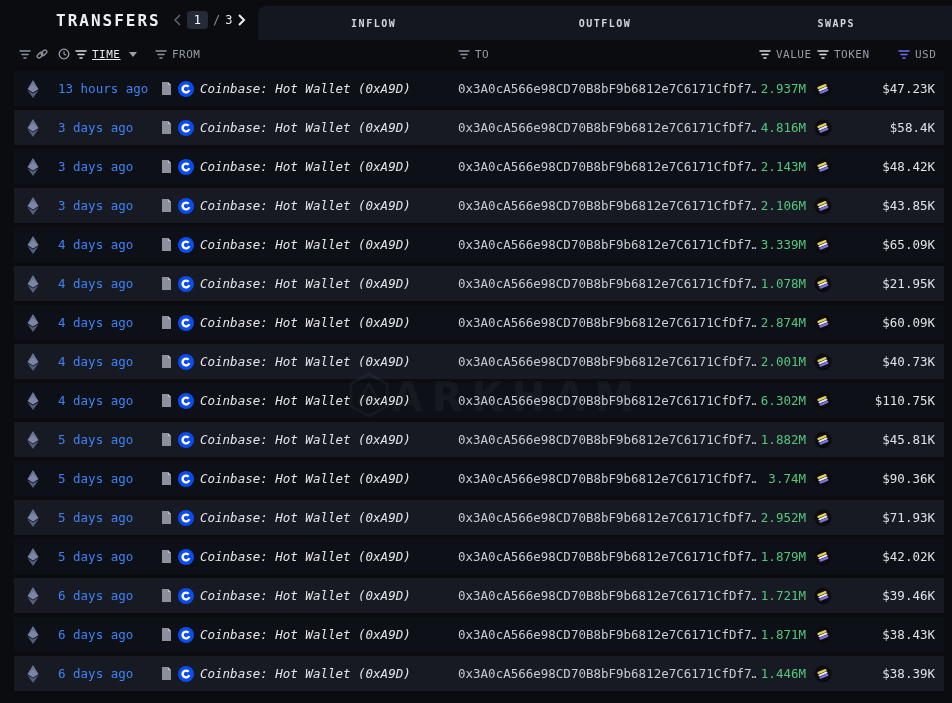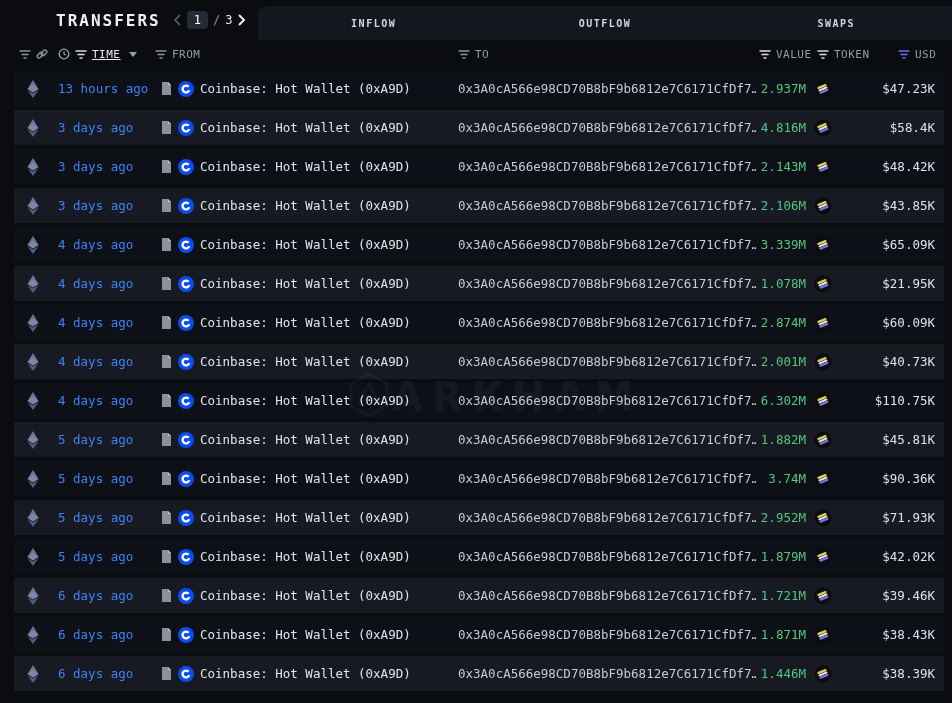--- a/index.html
+++ b/index.html
@@ -63,21 +63,21 @@
   .row {
     height: 35px; margin: 0 8px 4px 14px; display: flex; align-items: center;
     background: var(--row-dark, #0d1016);
     font-size: 12.5px; white-space: nowrap;
   }
   .rows .row:first-child { margin-top: 3px; }
   .row:nth-child(even) { background: var(--row-light, #171a23); }
 
   .cell-chain { width: 44px; flex-shrink: 0; display: flex; align-items: center; padding-left: 13px; }
   .cell-time { width: 100px; flex-shrink: 0; color: var(--link-blue, #3d82f5); cursor: pointer; text-decoration: none; }
-  .cell-from { width: 300px; flex-shrink: 0; display: flex; align-items: center; }
+  .cell-from { width: 300px; flex-shrink: 0; display: flex; align-items: center; font-style: italic; }
   .doc-icon { margin-left: 3px; display: flex; align-items: center; cursor: pointer; }
   .cb-icon { margin-left: 6px; display: flex; align-items: center; }
   .from-name { margin-left: 6px; color: #e3e5e8; text-decoration: none; cursor: pointer; }
   .cell-to { flex: 1; text-align: right; color: var(--address-grey, #c7cbd2); text-decoration: none; cursor: pointer; overflow: hidden; }
   .cell-value { width: 50px; flex-shrink: 0; text-align: right; color: var(--value-green, #52c77e); }
   .cell-token { width: 34px; flex-shrink: 0; display: flex; justify-content: center; align-items: center; cursor: pointer; }
   .cell-usd { width: 104px; flex-shrink: 0; text-align: right; padding-right: 9px; color: #dfe2e6; }
 
   
   .cb-circle {

